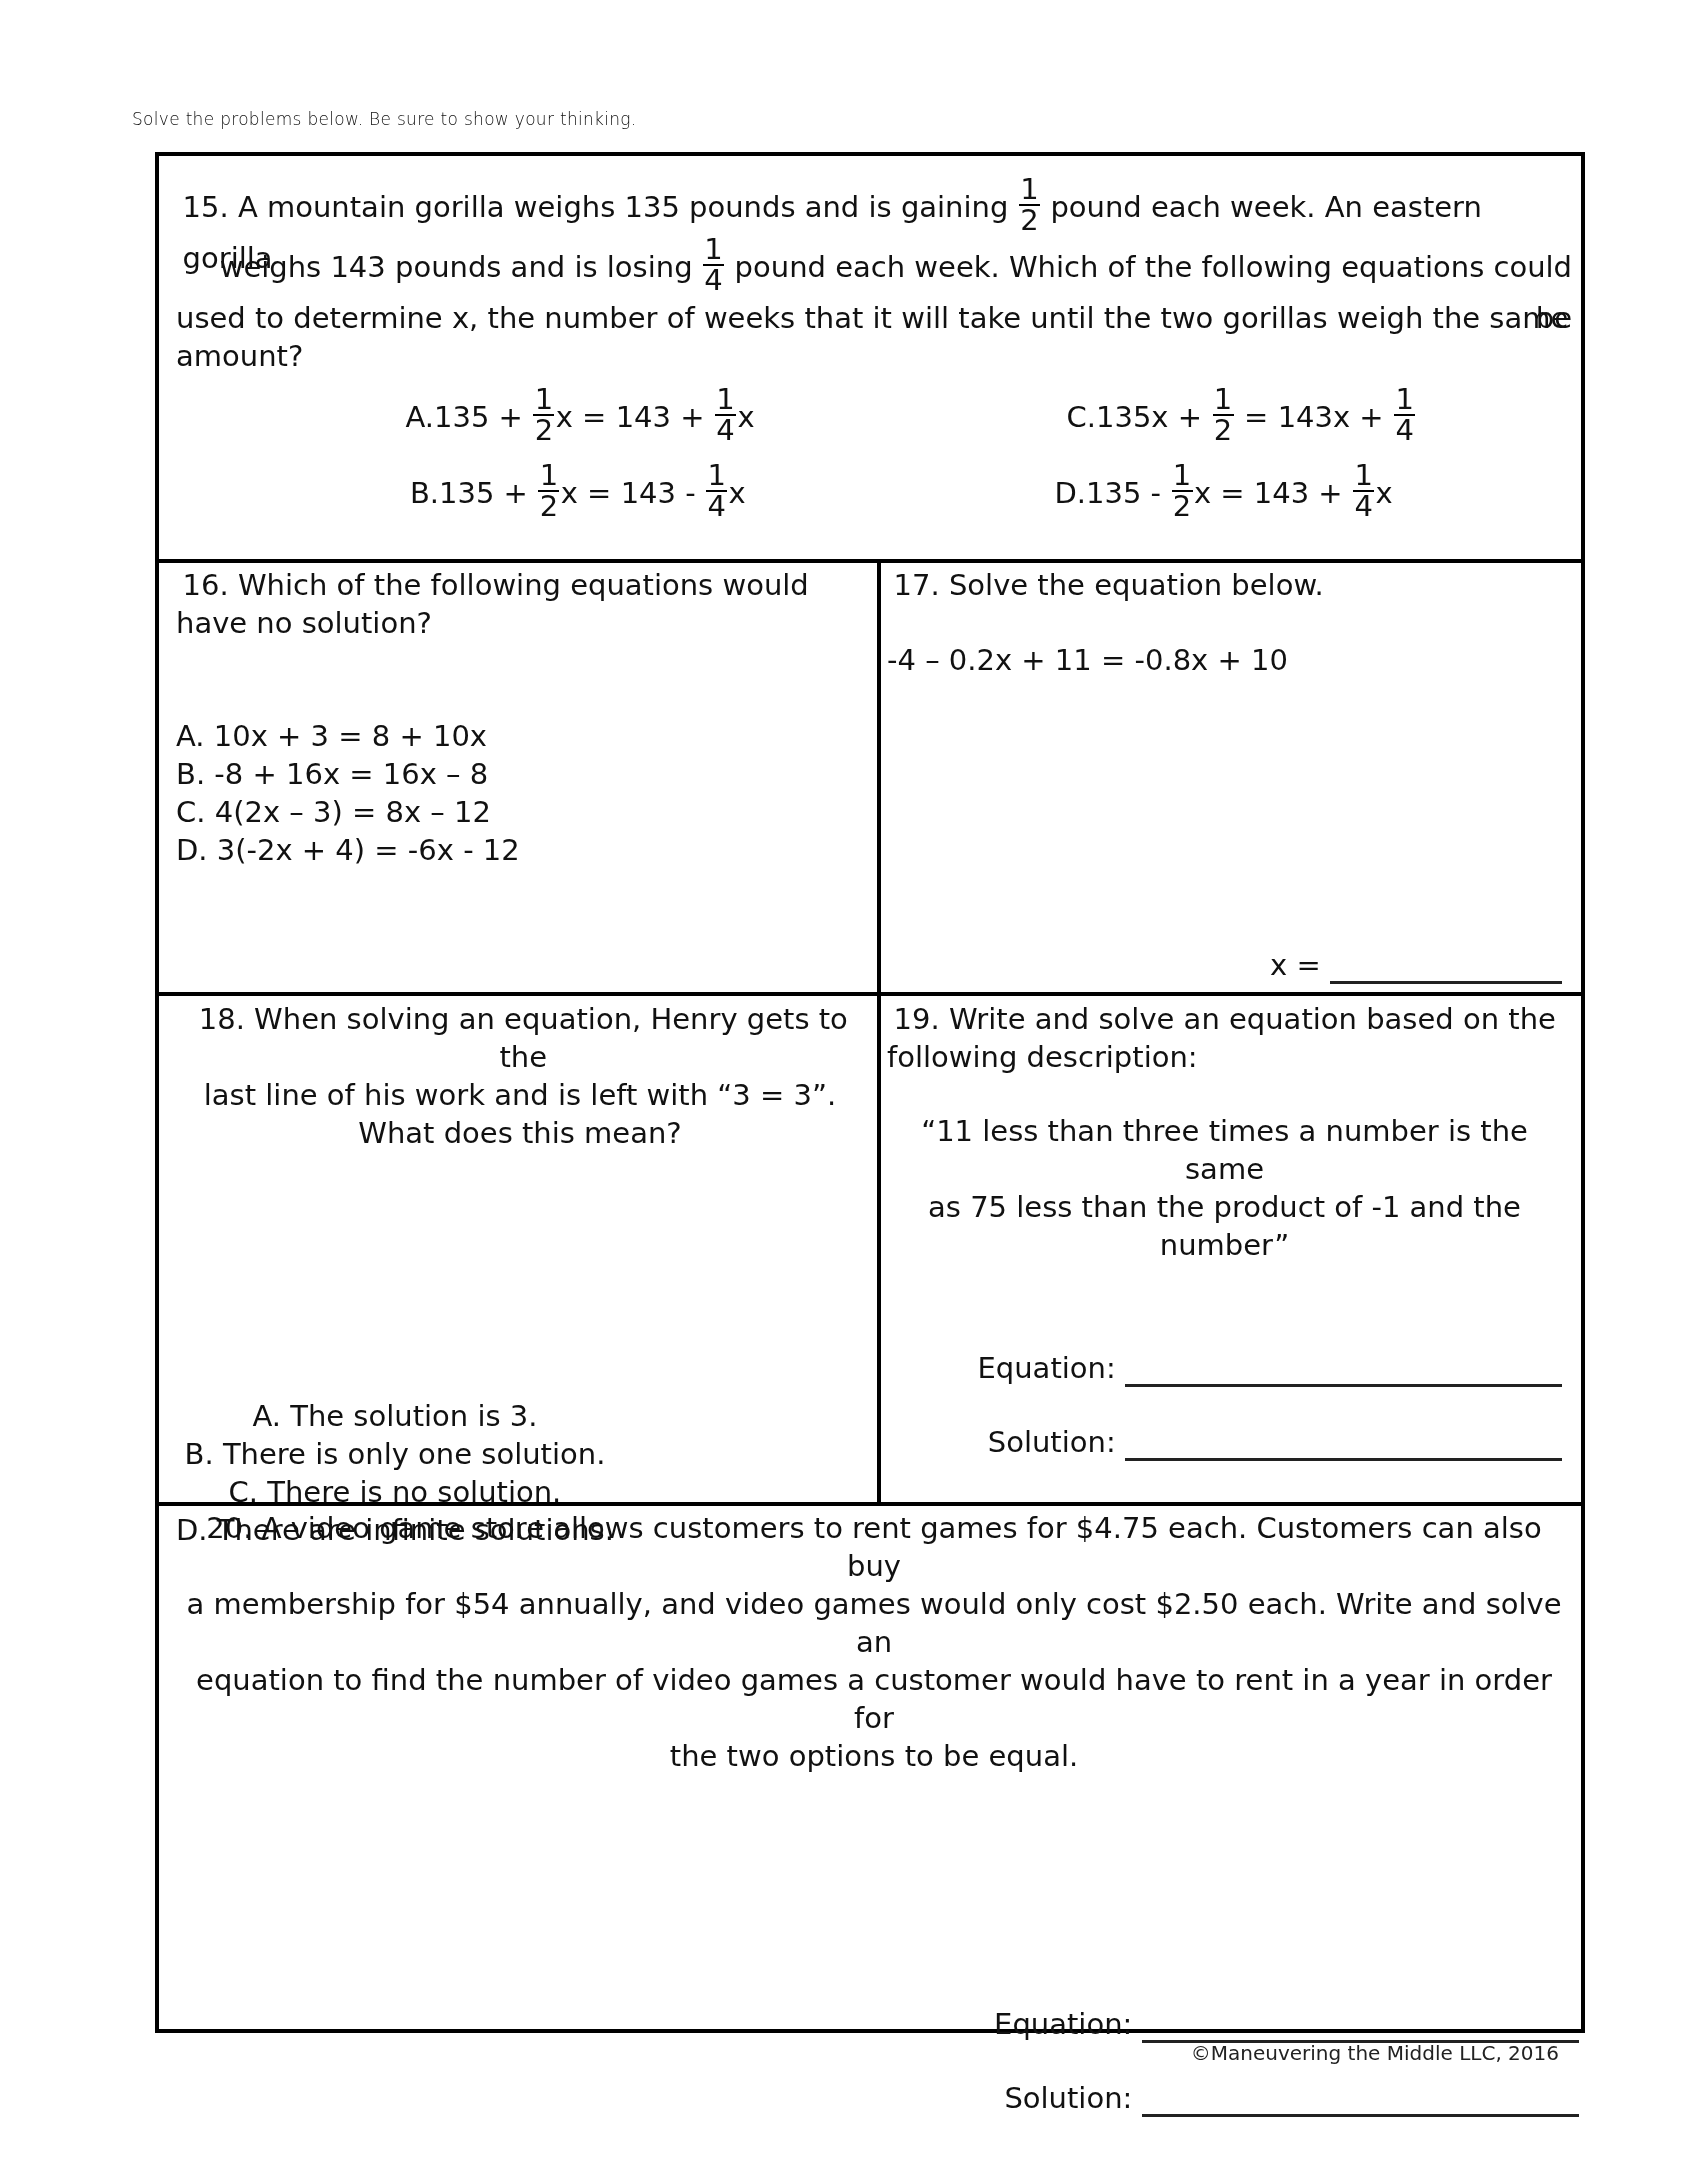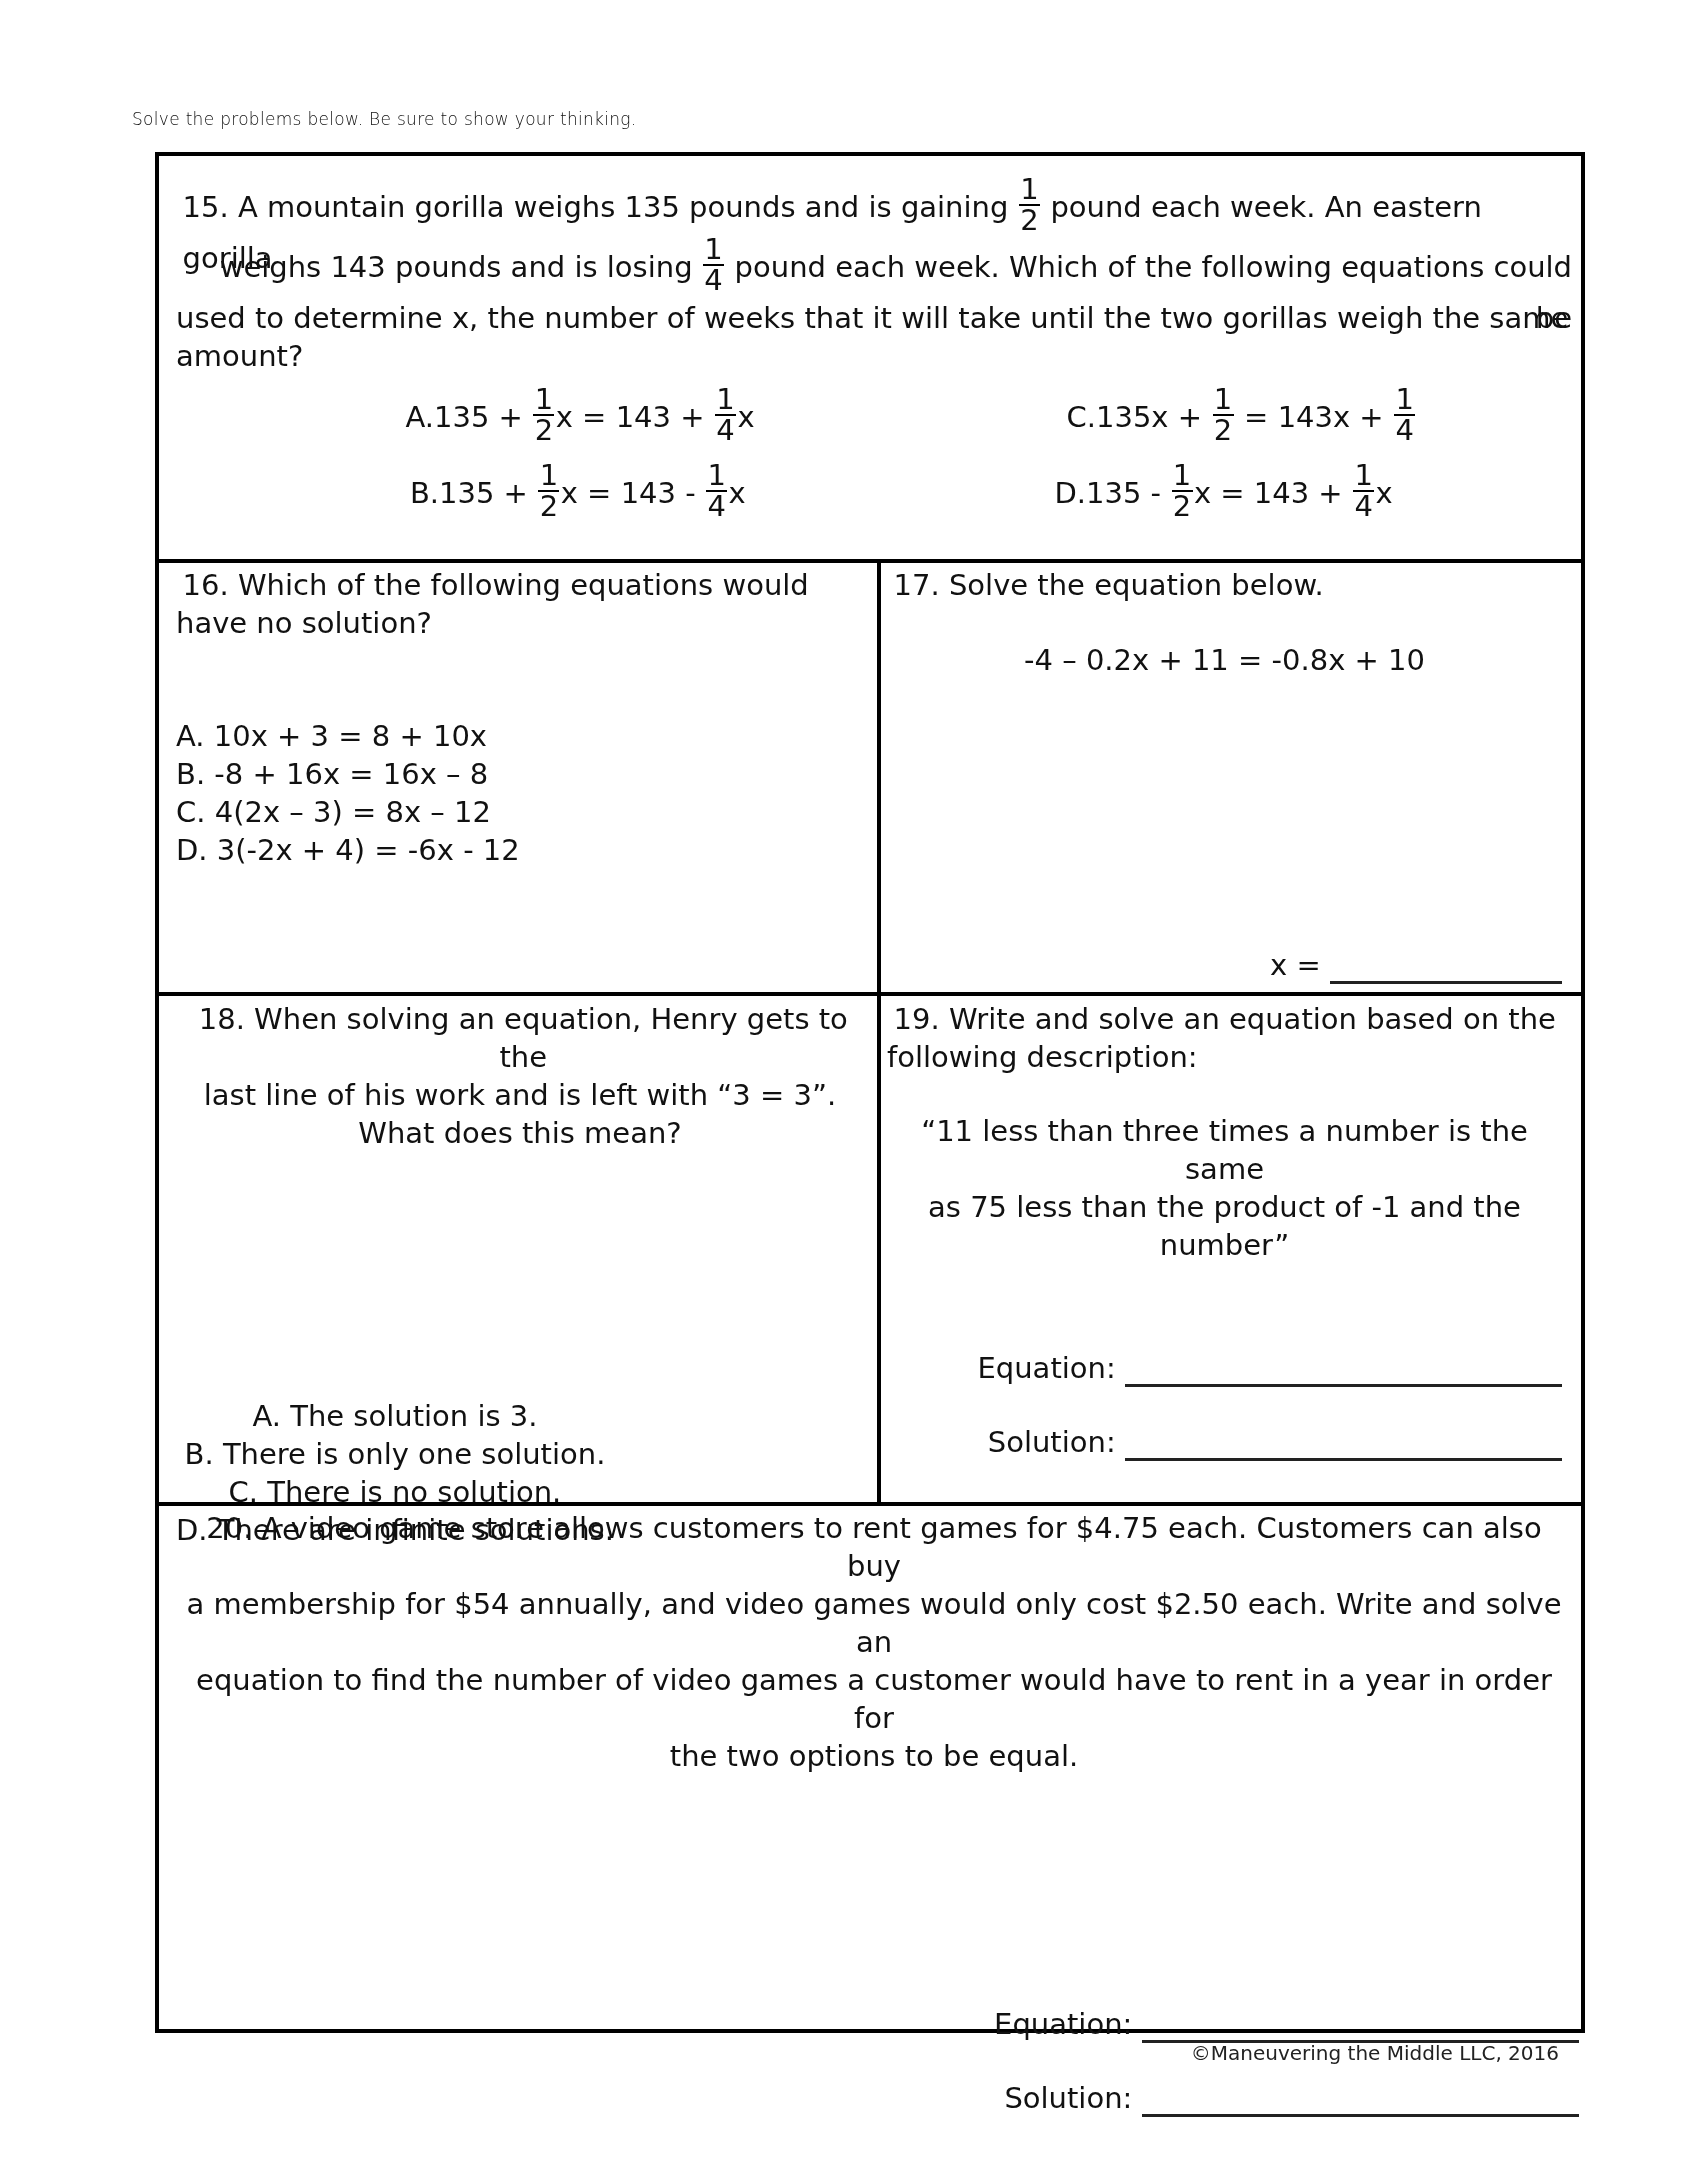--- a/index.html
+++ b/index.html
@@ -33,21 +33,21 @@
   .opt15 .lbl { display: inline-block; width: 53px; }
   .o15a { left: 205px; top: 210px; }
   .o15b { left: 210px; top: 286px; }
   .o15c { left: 867px; top: 210px; }
   .o15d { left: 857px; top: 286px; }
 
   .opts-list { position: absolute; left: 0; }
   .opts-list div { height: 38px; white-space: nowrap; }
   .q16-opts { top: 151px; }
   .q18-opts { top: 397px; }
-  .q17-eq { position: absolute; left: 0; right: 0; top: 75px; text-align: center; }
+  .q17-eq { position: absolute; left: 0; right: 0; top: 75px; text-align: left; }
   .answer-row { position: absolute; right: 0; white-space: nowrap; display: flex; align-items: flex-end; }
   .answer-row .blank { display: inline-block; border-bottom: 3.3px solid #222; margin-left: 9.3px; height: 29px; }
   .q17-ans { top: 380px; }
   .q17-ans .blank { width: 232px; }
   .q19-quote { position: absolute; left: 0; right: 0; top: 112px; text-align: center; }
   .q19-eq { top: 349px; }
   .q19-sol { top: 423px; }
   .q20-eq { top: 496px; }
   .q20-sol { top: 570px; }
   .eqsol .blank { width: 437px; }

